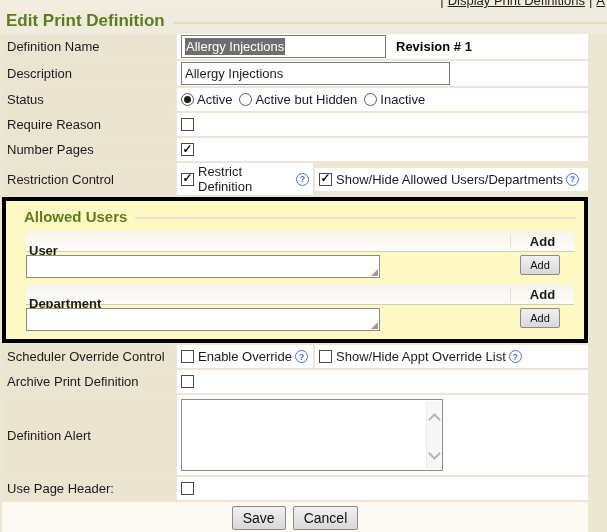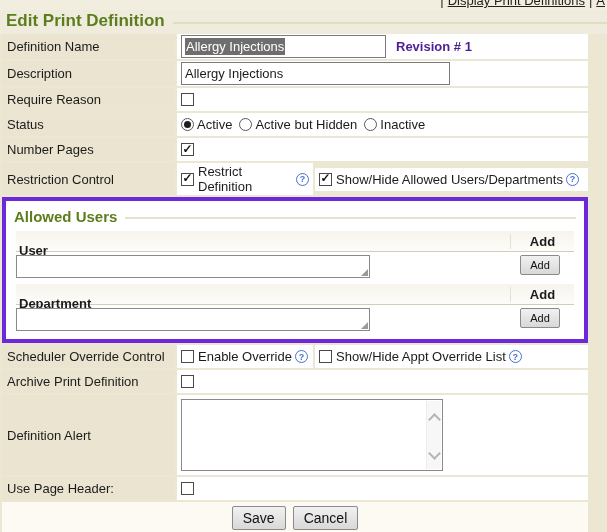--- a/index.html
+++ b/index.html
@@ -40,21 +40,21 @@
 
   
   .tinput {
     background:#fff; border:1px solid #7b7b7b; height:23px;
     display:flex; align-items:center; padding:0 3px; font-size:13px;
   }
   .tinput.defname { width:205px; }
   .tinput.desc { width:269px; }
   .tinput .selected { background:#6e6e6e; color:#fff; padding:1px 1px; }
 
-  .revision { font-weight:bold; margin-left:10px; color:#4c1d95; }
+  .revision { font-weight:bold; margin-left:10px; color:#000000; }
 
   
   .radio { width:13px; height:13px; border:1px solid #595959; border-radius:50%;
            display:inline-flex; align-items:center; justify-content:center;
            background:#fff; margin-right:3px; flex:none; }
   .radio .dot { width:7px; height:7px; border-radius:50%; background:#1d1d1d; display:none; }
   .radio.checked .dot { display:block; }
   .rlabel { margin-right:7px; }
 
   .cbox { width:13px; height:13px; border:1px solid #4a4a4a; background:#fff;
@@ -66,22 +66,22 @@
 
   .help {
     display:inline-flex; align-items:center; justify-content:center;
     width:13px; height:13px; border:1px solid #4a6fd4; border-radius:50%;
     color:#4a6fd4; font-size:9px; font-weight:bold; margin-left:3px; flex:none;
     background:#fff; cursor:pointer;
   }
 
   
   .redbox {
-    border:4px solid #6d28d9; background:#ffffff;
-    padding:4px 8px 8px 8px; margin-bottom:2px;
+    border:4px solid #000000; background:#fef9c3;
+    padding:4px 8px 8px 18px; margin-bottom:2px;
   }
   .sect-head { font-size:15px; font-weight:bold; color:#5c7d1e;
                display:flex; align-items:center; padding:3px 0 6px 0; }
   .sect-head .hline { flex:1; height:2px; background:#e7e2cf; margin-left:8px; margin-top:3px; }
   .subtable { margin:0 2px 6px 2px; }
   .subhead {
     display:flex; align-items:center; height:21px;
     background:linear-gradient(#f6f4ec,#fdfcf9);
     border-bottom:1px solid #d2cdbb; font-weight:bold;
   }
@@ -152,39 +152,39 @@
   <div class="row">
     <div class="label">Description</div>
     <div class="cell">
       <div class="tinput desc">
           <span>Allergy Injections</span>
         </div>
     </div>
   </div>
 
   <div class="row">
-    <div class="label">Require Reason</div>
-    <div class="cell">
-      <span class="cbox">
-          <span class="mark">✓</span>
-        </span>
-    </div>
-  </div>
-
-  <div class="row">
     <div class="label">Status</div>
     <div class="cell">
       <span class="radio checked">
           <span class="dot"></span>
         </span>
       <span class="rlabel">Active</span>
       <span class="radio"></span>
       <span class="rlabel">Active but Hidden</span>
       <span class="radio"></span>
       <span class="rlabel">Inactive</span>
+    </div>
+  </div>
+
+  <div class="row">
+    <div class="label">Require Reason</div>
+    <div class="cell">
+      <span class="cbox">
+          <span class="mark">✓</span>
+        </span>
     </div>
   </div>
 
   <div class="row">
     <div class="label">Number Pages</div>
     <div class="cell">
       <span class="cbox checked">
           <span class="mark">✓</span>
         </span>
     </div>

